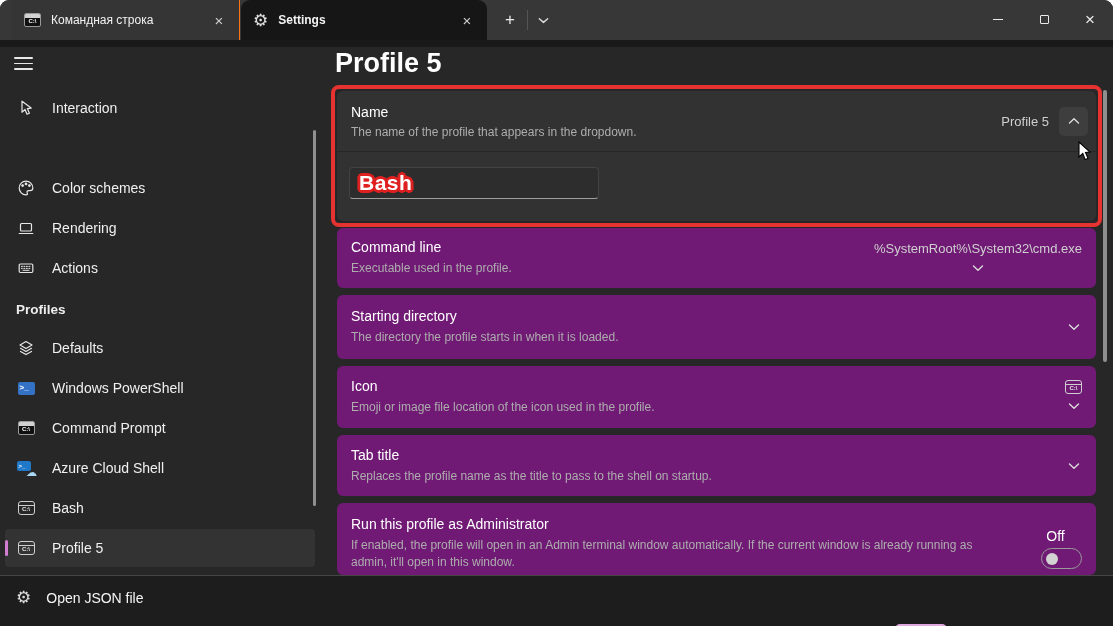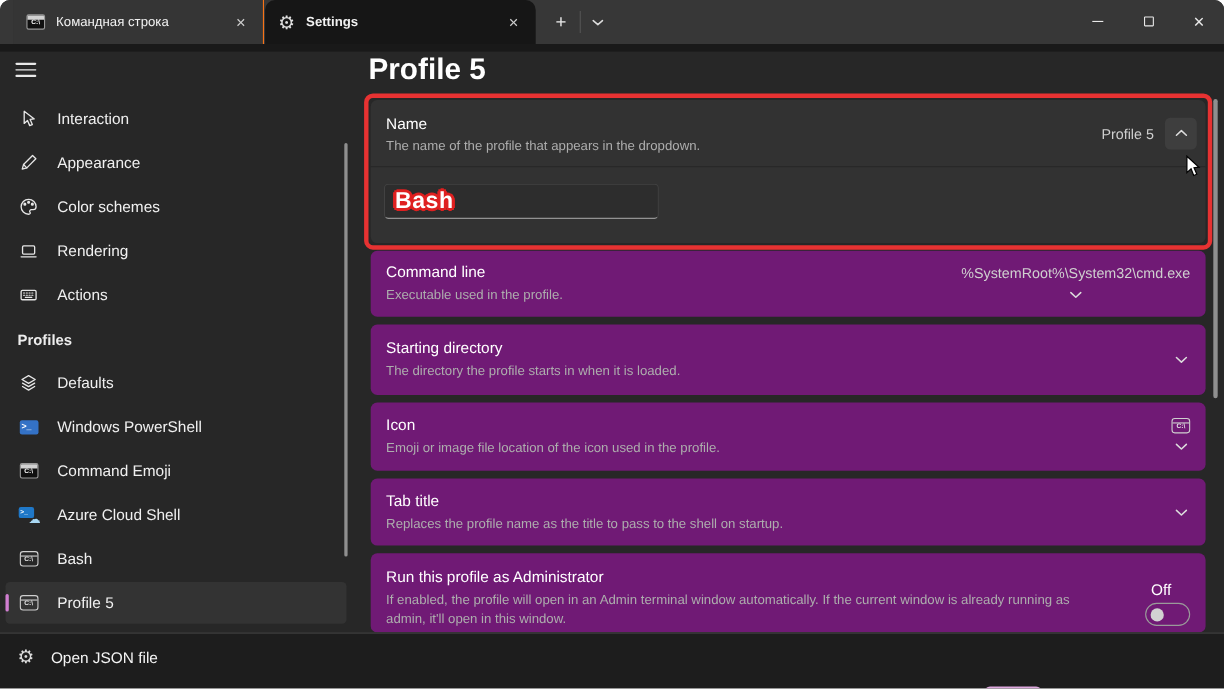--- a/index.html
+++ b/index.html
@@ -161,29 +161,20 @@
       </div>
 
     <div class="s-item" style="top:42px">
       <span class="s-icon">
         <svg class="ic" width="18" height="18" viewBox="0 0 18 18">
             <path d="M5 2.2 L5 13.2 L8 10.5 L10 15.2 L12.4 14.2 L10.4 9.6 L14.2 9.1 Z"></path>
           </svg>
       </span>
       <span class="s-label">Interaction</span>
     </div>
-    <div class="s-item" style="top:82px">
-      <span class="s-icon">
-        <svg class="ic" width="18" height="18" viewBox="0 0 18 18">
-            <path d="M3.2 14.8 L4.4 10.6 L12.6 2.4 L15.6 5.4 L7.4 13.6 Z"></path>
-            <path d="M4.4 10.6 l3 3"></path>
-          </svg>
-      </span>
-      <span class="s-label">Appearance</span>
-    </div>
     <div class="s-item" style="top:122px">
       <span class="s-icon">
         <svg class="ic" width="18" height="18" viewBox="0 0 18 18">
           <path d="M9 2.2a6.8 6.8 0 1 0 0 13.6c1.5 0 1.9-1.1 1.2-2-.6-.9.1-2.2 1.4-2.2h1.6c1.5 0 2.6-1.1 2.6-2.6A6.8 6.8 0 0 0 9 2.2Z"></path>
           <circle cx="5.6" cy="6.6" r="0.8" fill="#e6e6e6"></circle>
             <circle cx="9" cy="4.9" r="0.8" fill="#e6e6e6"></circle>
             <circle cx="12.4" cy="6.6" r="0.8" fill="#e6e6e6"></circle>
         </svg>
       </span>
       <span class="s-label">Color schemes</span>
@@ -224,21 +215,21 @@
         <span class="ps-ic">&gt;_</span>
       </span>
       <span class="s-label">Windows PowerShell</span>
     </div>
     <div class="s-item" style="top:362px">
       <span class="s-icon">
         <span class="cmdfill-ic">
             <span class="ctext">C:\</span>
           </span>
       </span>
-      <span class="s-label">Command Emoji</span>
+      <span class="s-label">Command Prompt</span>
     </div>
     <div class="s-item" style="top:402px">
       <span class="s-icon">
         <span class="az-ic">
             <span class="az-box">&gt;_</span>
             <span class="az-cloud">☁</span>
           </span>
       </span>
       <span class="s-label">Azure Cloud Shell</span>
     </div>

